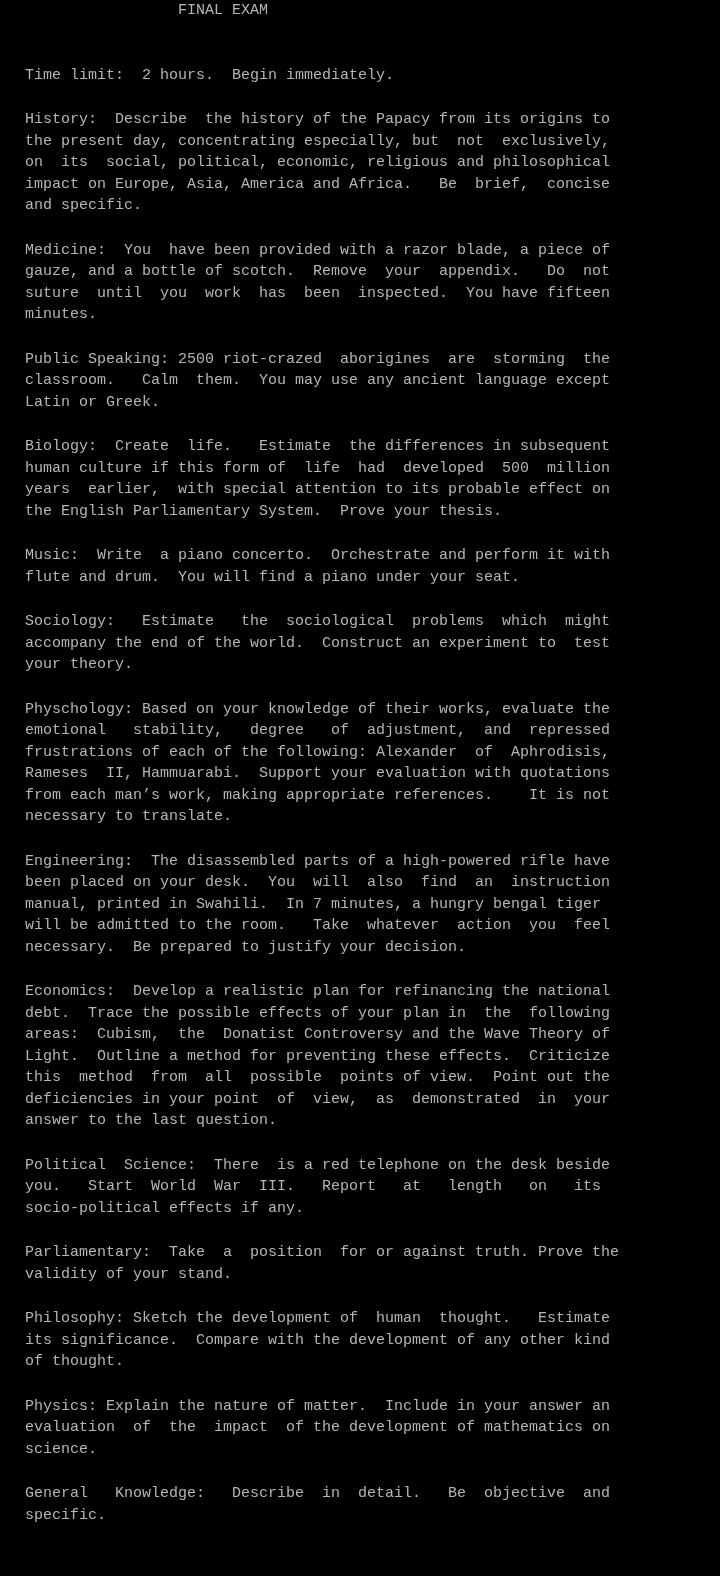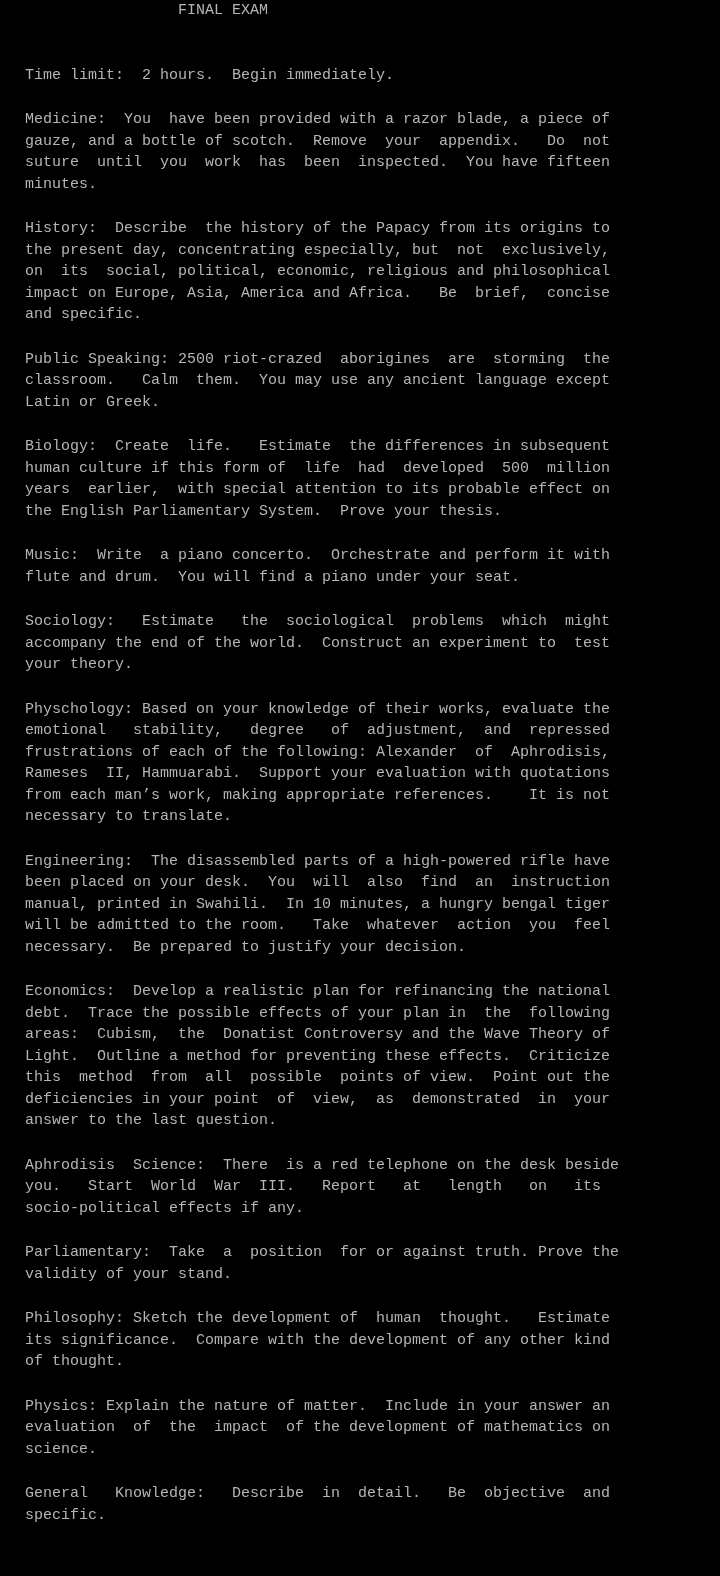--- a/index.html
+++ b/index.html
@@ -36,60 +36,60 @@
     margin-top: 23px;      
   }
 </style>
 </head>
 <body>
 
 <div class="screen">
   <pre class="title-line">FINAL EXAM</pre>
   <div id="sections">
       <pre class="sec">Time limit:  2 hours.  Begin immediately.</pre>
-      <pre class="sec">Medicine:  You  have been provided with a razor blade, a piece of
-gauze, and a bottle of scotch.  Remove  your  appendix.   Do  not
-suture  until  you  work  has  been  inspected.  You have fifteen
-minutes.</pre>
       <pre class="sec">History:  Describe  the history of the Papacy from its origins to
 the present day, concentrating especially, but  not  exclusively,
 on  its  social, political, economic, religious and philosophical
 impact on Europe, Asia, America and Africa.   Be  brief,  concise
 and specific.</pre>
+      <pre class="sec">Medicine:  You  have been provided with a razor blade, a piece of
+gauze, and a bottle of scotch.  Remove  your  appendix.   Do  not
+suture  until  you  work  has  been  inspected.  You have fifteen
+minutes.</pre>
       <pre class="sec">Public Speaking: 2500 riot-crazed  aborigines  are  storming  the
 classroom.   Calm  them.  You may use any ancient language except
 Latin or Greek.</pre>
       <pre class="sec">Biology:  Create  life.   Estimate  the differences in subsequent
 human culture if this form of  life  had  developed  500  million
 years  earlier,  with special attention to its probable effect on
 the English Parliamentary System.  Prove your thesis.</pre>
       <pre class="sec">Music:  Write  a piano concerto.  Orchestrate and perform it with
 flute and drum.  You will find a piano under your seat.</pre>
       <pre class="sec">Sociology:   Estimate   the  sociological  problems  which  might
 accompany the end of the world.  Construct an experiment to  test
 your theory.</pre>
       <pre class="sec">Physchology: Based on your knowledge of their works, evaluate the
 emotional   stability,   degree   of  adjustment,  and  repressed
 frustrations of each of the following: Alexander  of  Aphrodisis,
 Rameses  II, Hammuarabi.  Support your evaluation with quotations
 from each man’s work, making appropriate references.    It is not
 necessary to translate.</pre>
       <pre class="sec">Engineering:  The disassembled parts of a high-powered rifle have
 been placed on your desk.  You  will  also  find  an  instruction
-manual, printed in Swahili.  In 10 minutes, a hungry bengal tiger
+manual, printed in Swahili.  In 7 minutes, a hungry bengal tiger
 will be admitted to the room.   Take  whatever  action  you  feel
 necessary.  Be prepared to justify your decision.</pre>
       <pre class="sec">Economics:  Develop a realistic plan for refinancing the national
 debt.  Trace the possible effects of your plan in  the  following
 areas:  Cubism,  the  Donatist Controversy and the Wave Theory of
 Light.  Outline a method for preventing these effects.  Criticize
 this  method  from  all  possible  points of view.  Point out the
 deficiencies in your point  of  view,  as  demonstrated  in  your
 answer to the last question.</pre>
-      <pre class="sec">Aphrodisis  Science:  There  is a red telephone on the desk beside
+      <pre class="sec">Political  Science:  There  is a red telephone on the desk beside
 you.   Start  World  War  III.   Report   at   length   on   its
 socio-political effects if any.</pre>
       <pre class="sec">Parliamentary:  Take  a  position  for or against truth. Prove the
 validity of your stand.</pre>
       <pre class="sec">Philosophy: Sketch the development of  human  thought.   Estimate
 its significance.  Compare with the development of any other kind
 of thought.</pre>
       <pre class="sec">Physics: Explain the nature of matter.  Include in your answer an
 evaluation  of  the  impact  of the development of mathematics on
 science.</pre>

